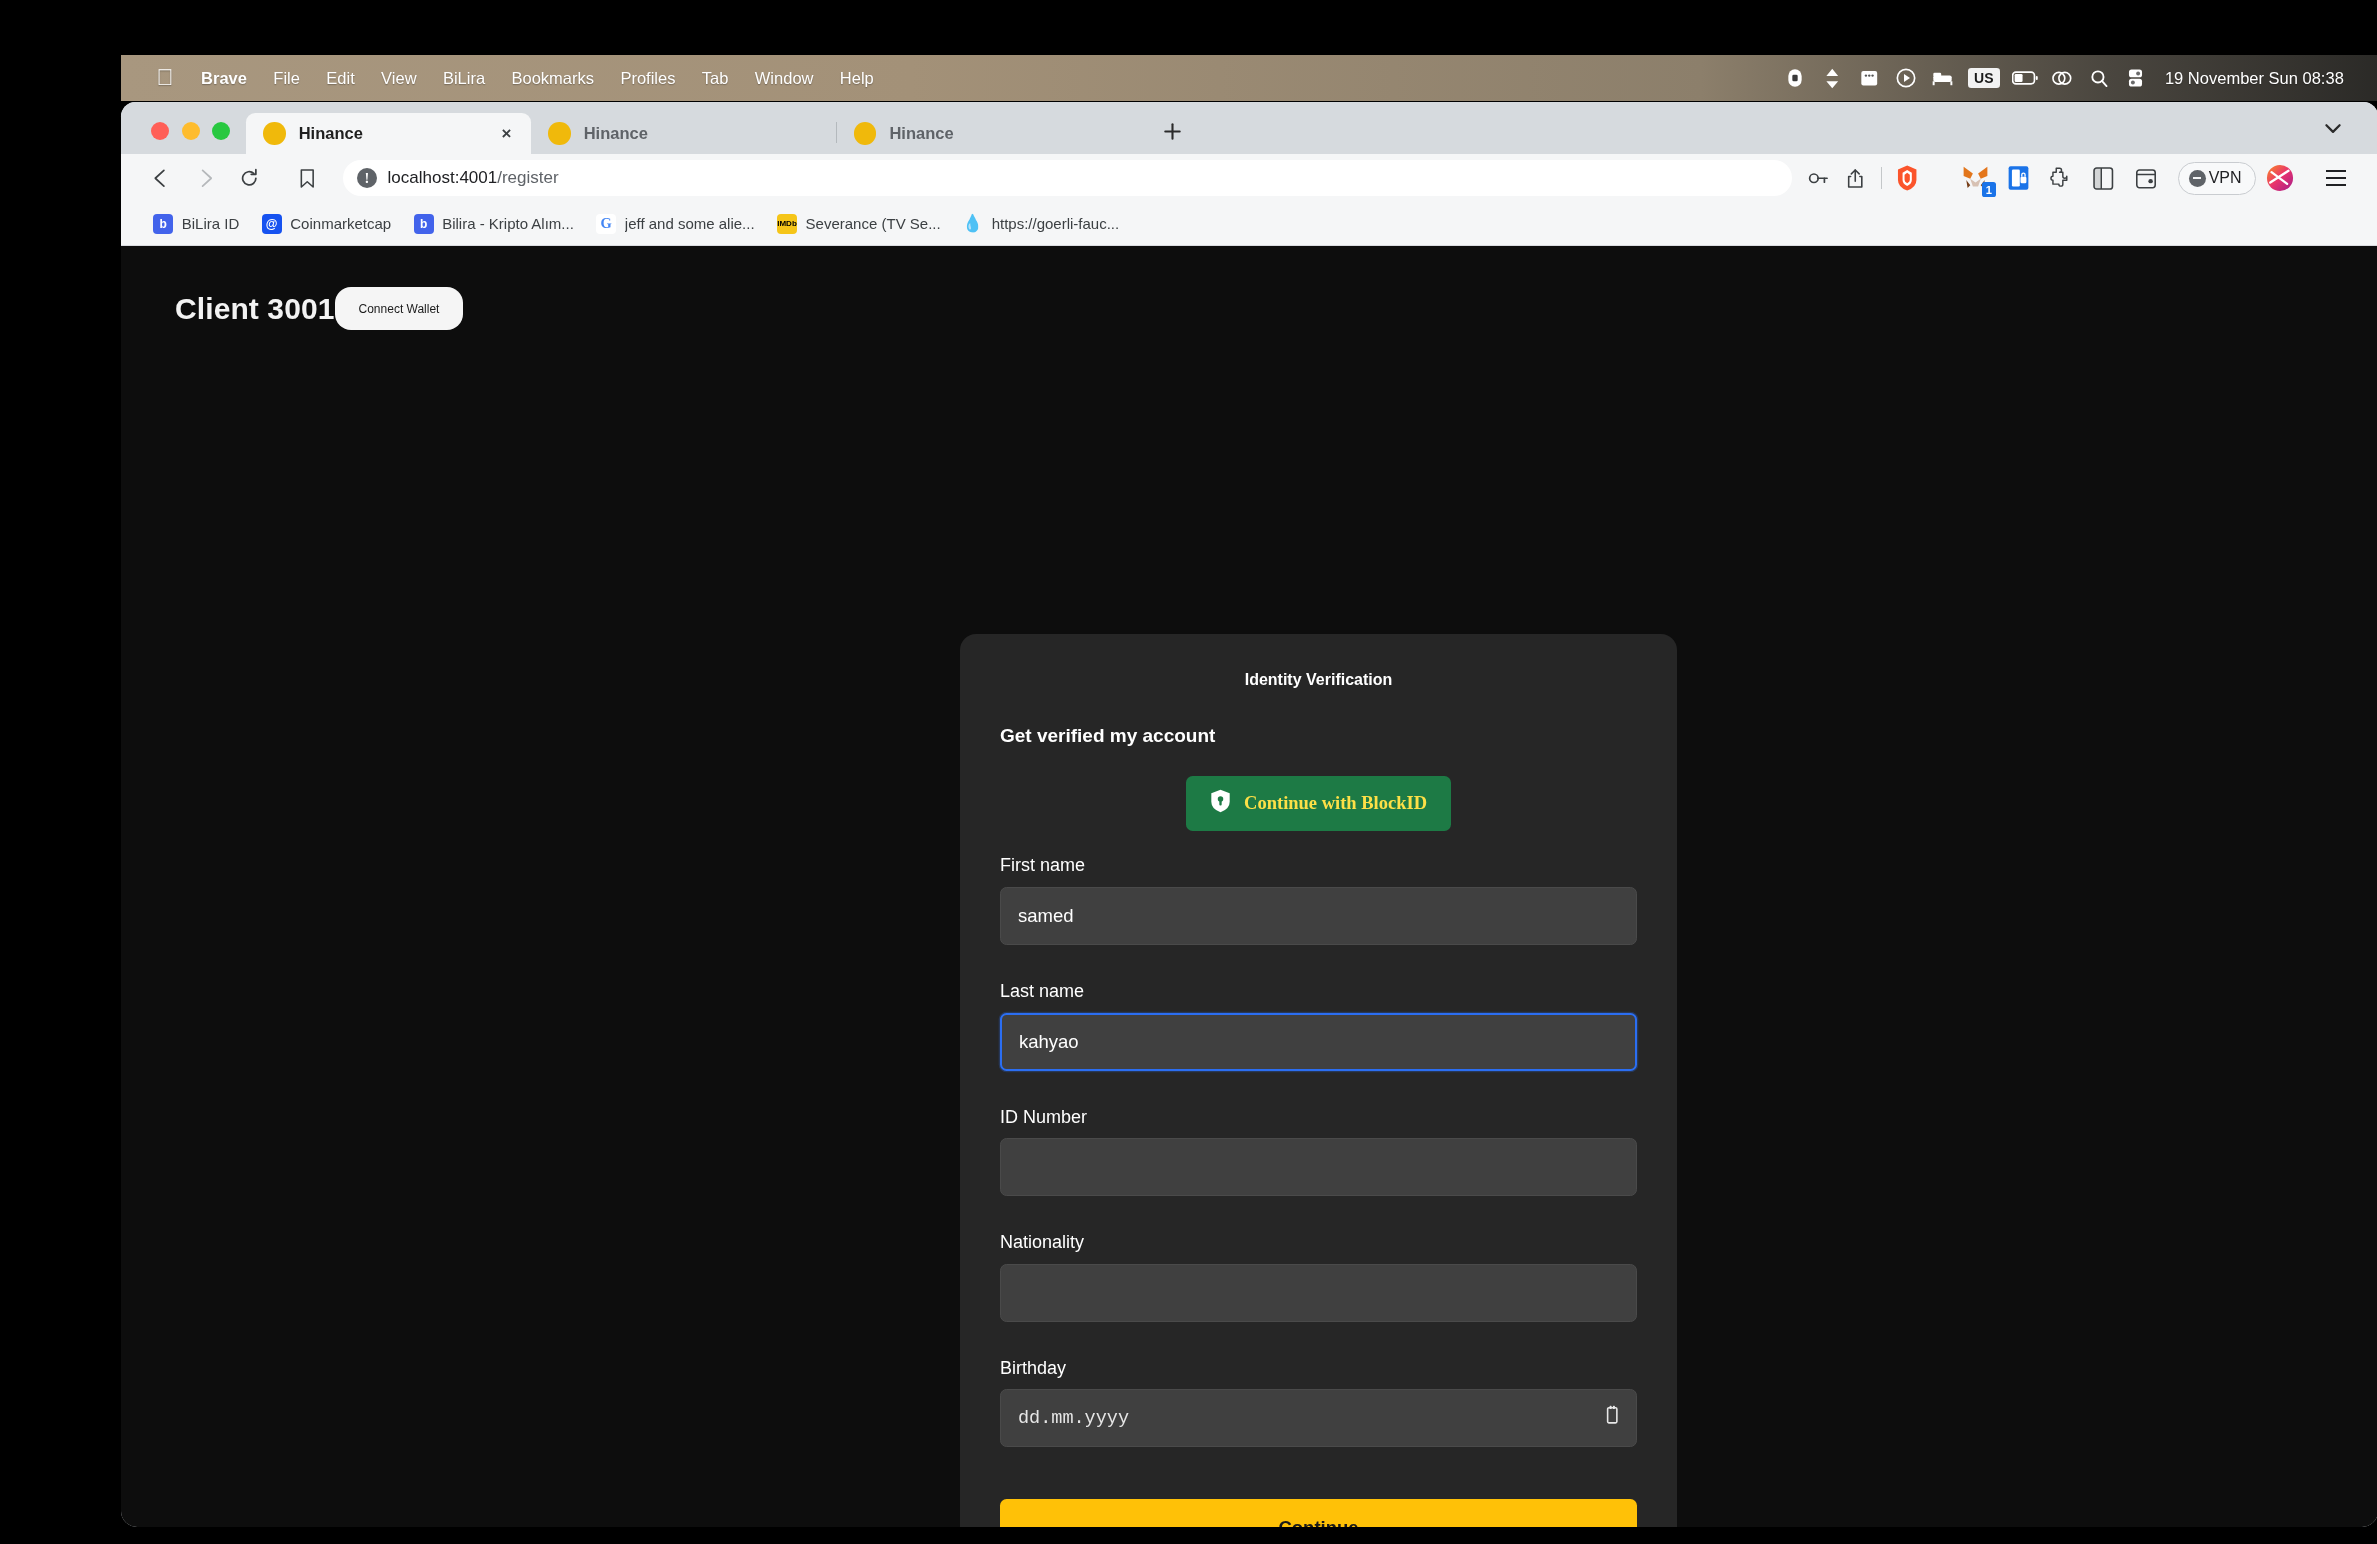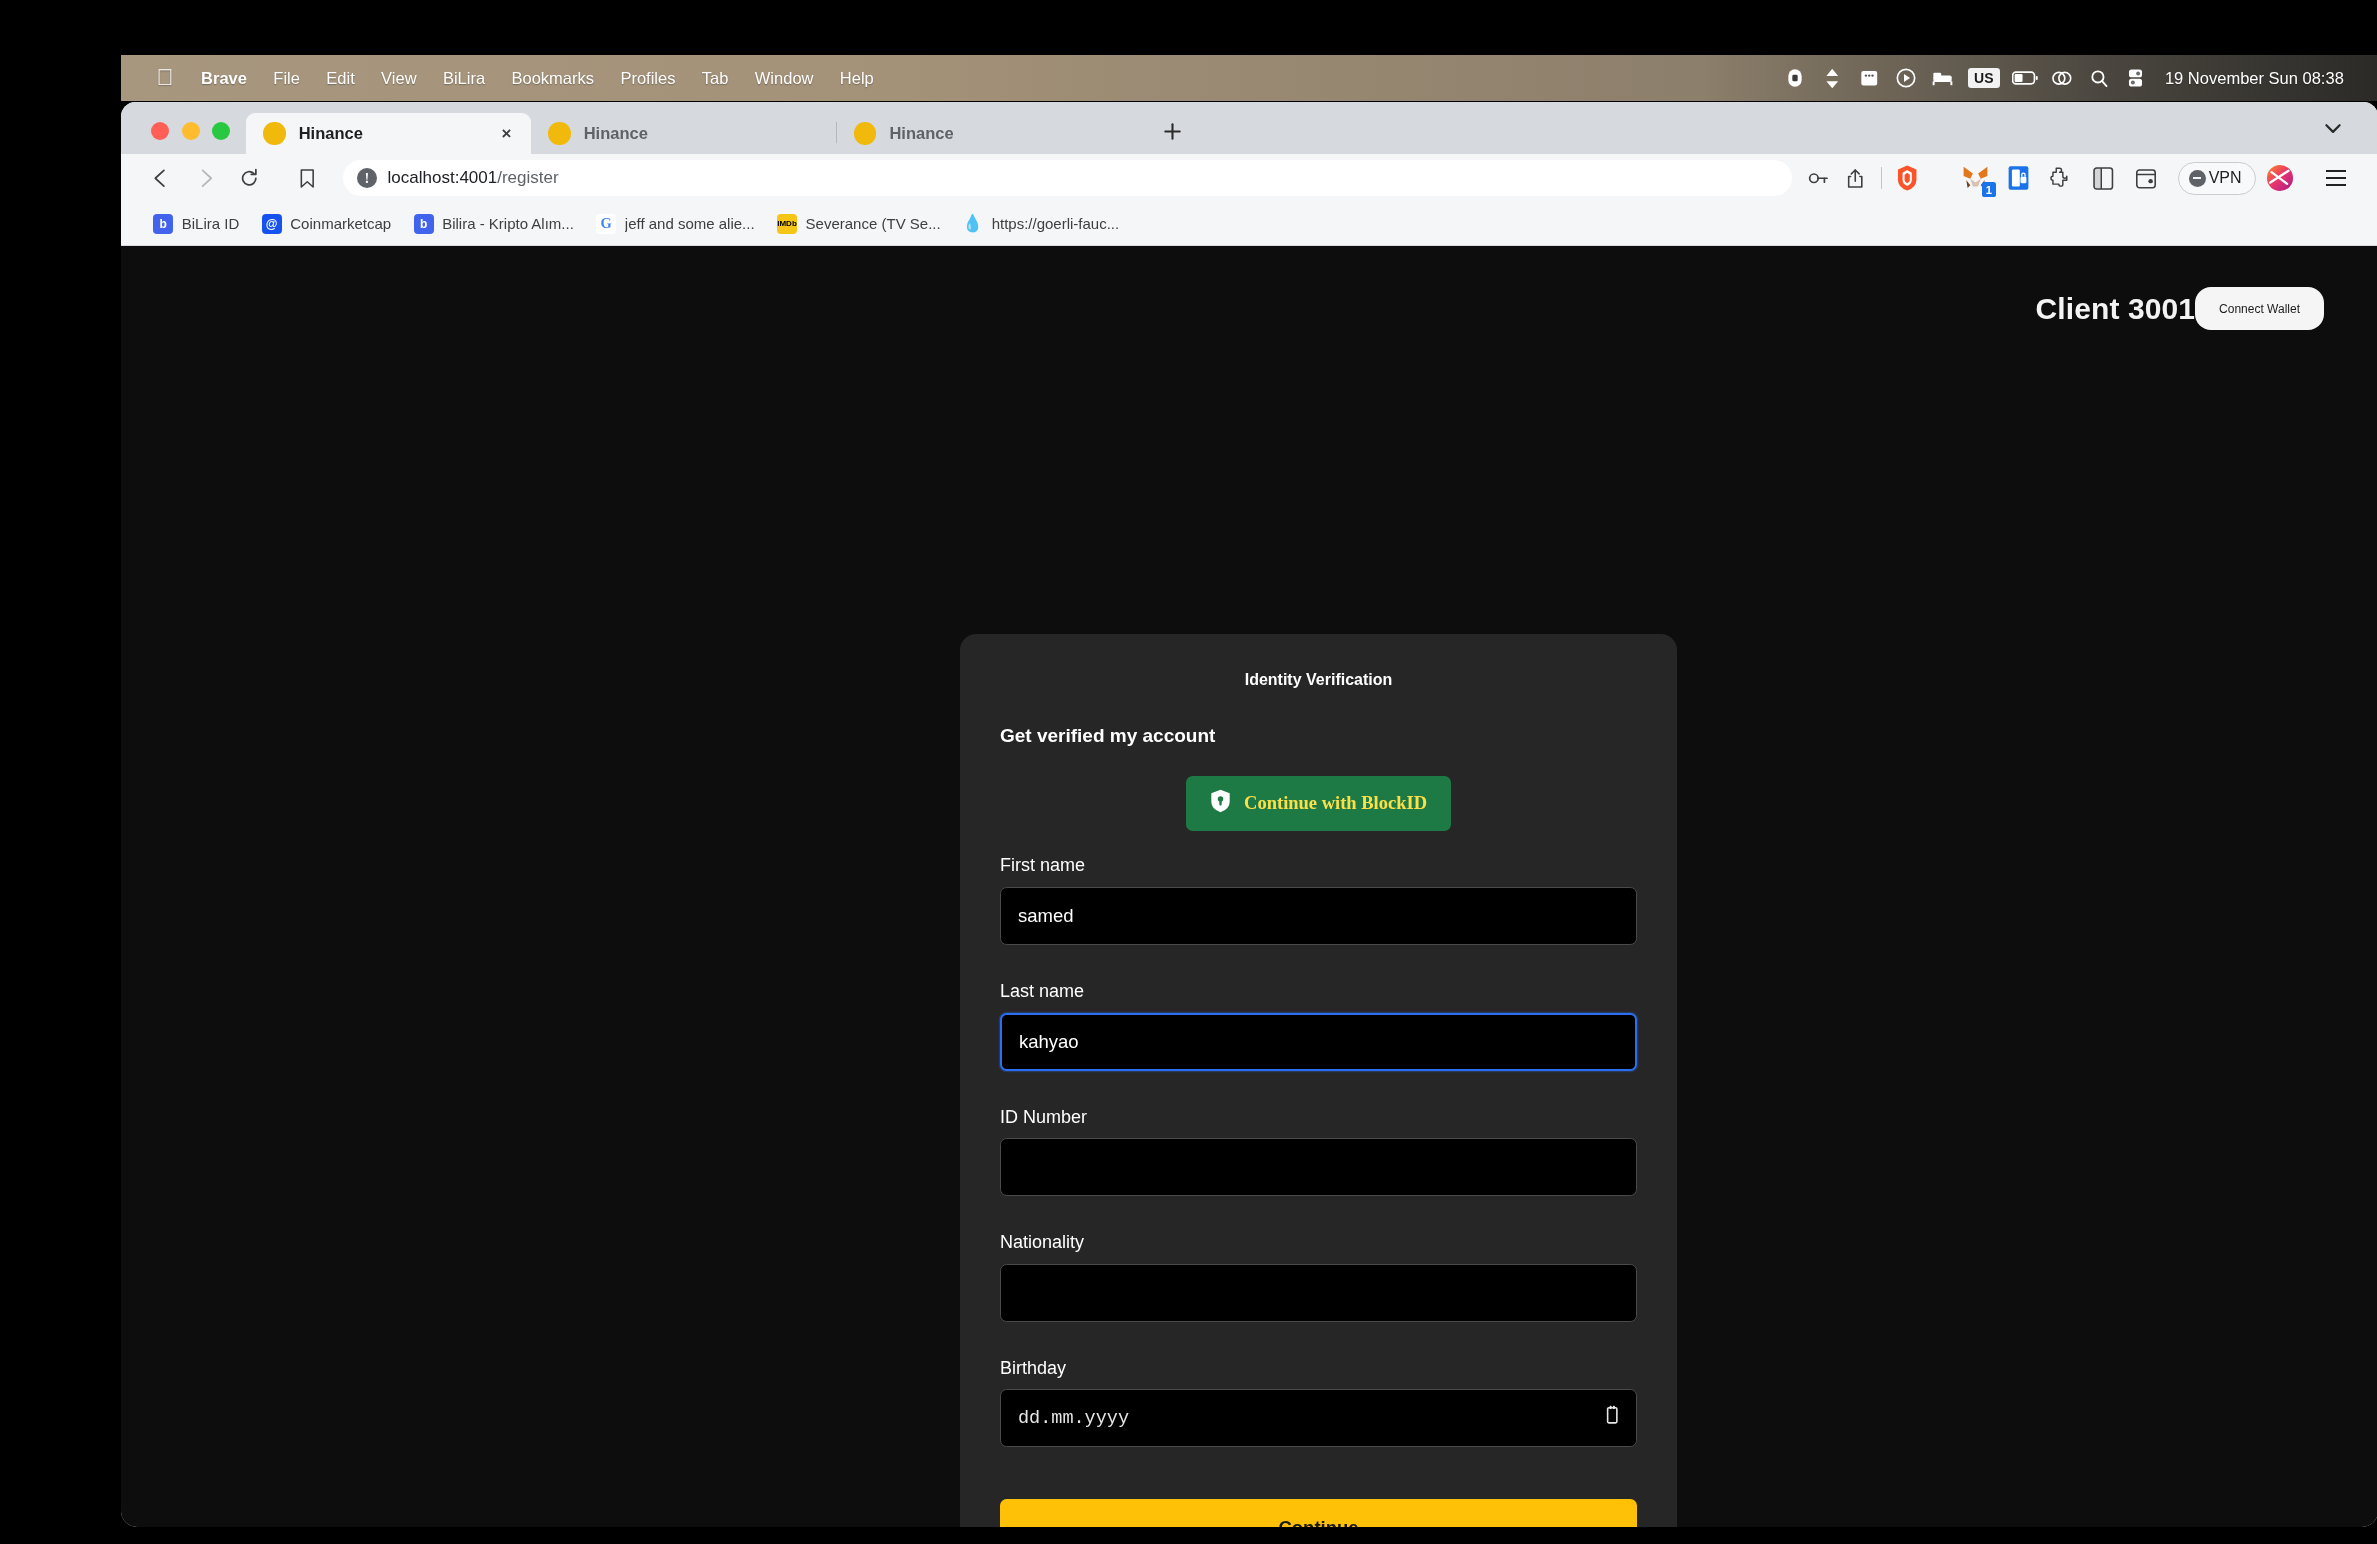--- a/index.html
+++ b/index.html
@@ -156,22 +156,22 @@
   }
   .bm-label {
     font-size: 15px; color: #3c4043; white-space: nowrap; overflow: hidden; text-overflow: ellipsis;
   }
 
   
   #page {
     flex: 1; background: #0d0d0d; position: relative; overflow: hidden;
   }
   #page-header {
-    display: flex; align-items: center; justify-content: flex-end;
-    padding: 41px 54px 0 54px;
+    display: flex; align-items: center; justify-content: flex-start;
+    padding: 41px 42px 0 54px;
   }
   #brand { font-size: 30px; font-weight: bold; color: #f3f3f3; letter-spacing: 0.1px; }
   #connect-wallet {
     background: #f5f5f5; color: #1b1b1b; border: none; border-radius: 16px;
     font-size: 12px; padding: 14.5px 24px; font-family: "Liberation Sans", sans-serif;
     cursor: pointer;
   }
 
   #card {
     position: absolute; left: 839px; top: 388px; width: 717px;
@@ -188,21 +188,21 @@
     background: #1d7a45; color: #fde047; border: none; border-radius: 6.6px;
     display: flex; align-items: center; gap: 13.2px; padding: 13.2px 24px;
     font-size: 18.5px; font-weight: bold; font-family: Liberation Serif, serif;
     cursor: pointer;
   }
   .field { margin-bottom: 8px; }
   .field-label {
     font-size: 18px; color: #ffffff; margin-bottom: 10.6px; display: block;
   }
   .field-input {
-    width: 100%; height: 58px; background: #000000; border: 0.7px solid #4a4a4a;
+    width: 100%; height: 58px; background: #404040; border: 0.7px solid #4a4a4a;
     border-radius: 6.6px; color: #ffffff; font-size: 18.5px; padding: 0 17px;
     font-family: "Liberation Sans", sans-serif; outline: none;
   }
   .field-input::placeholder { color: #9a9a9a; }
   .field-input.focused {
     border: 2px solid #2b6ef2; box-shadow: 0 0 0 1.3px rgba(43,110,242,.25);
   }
   .field-input.date {
     font-family: "Liberation Mono", monospace; font-size: 18.5px; color: #e6e6e6;
     display: flex; align-items: center; justify-content: space-between;

